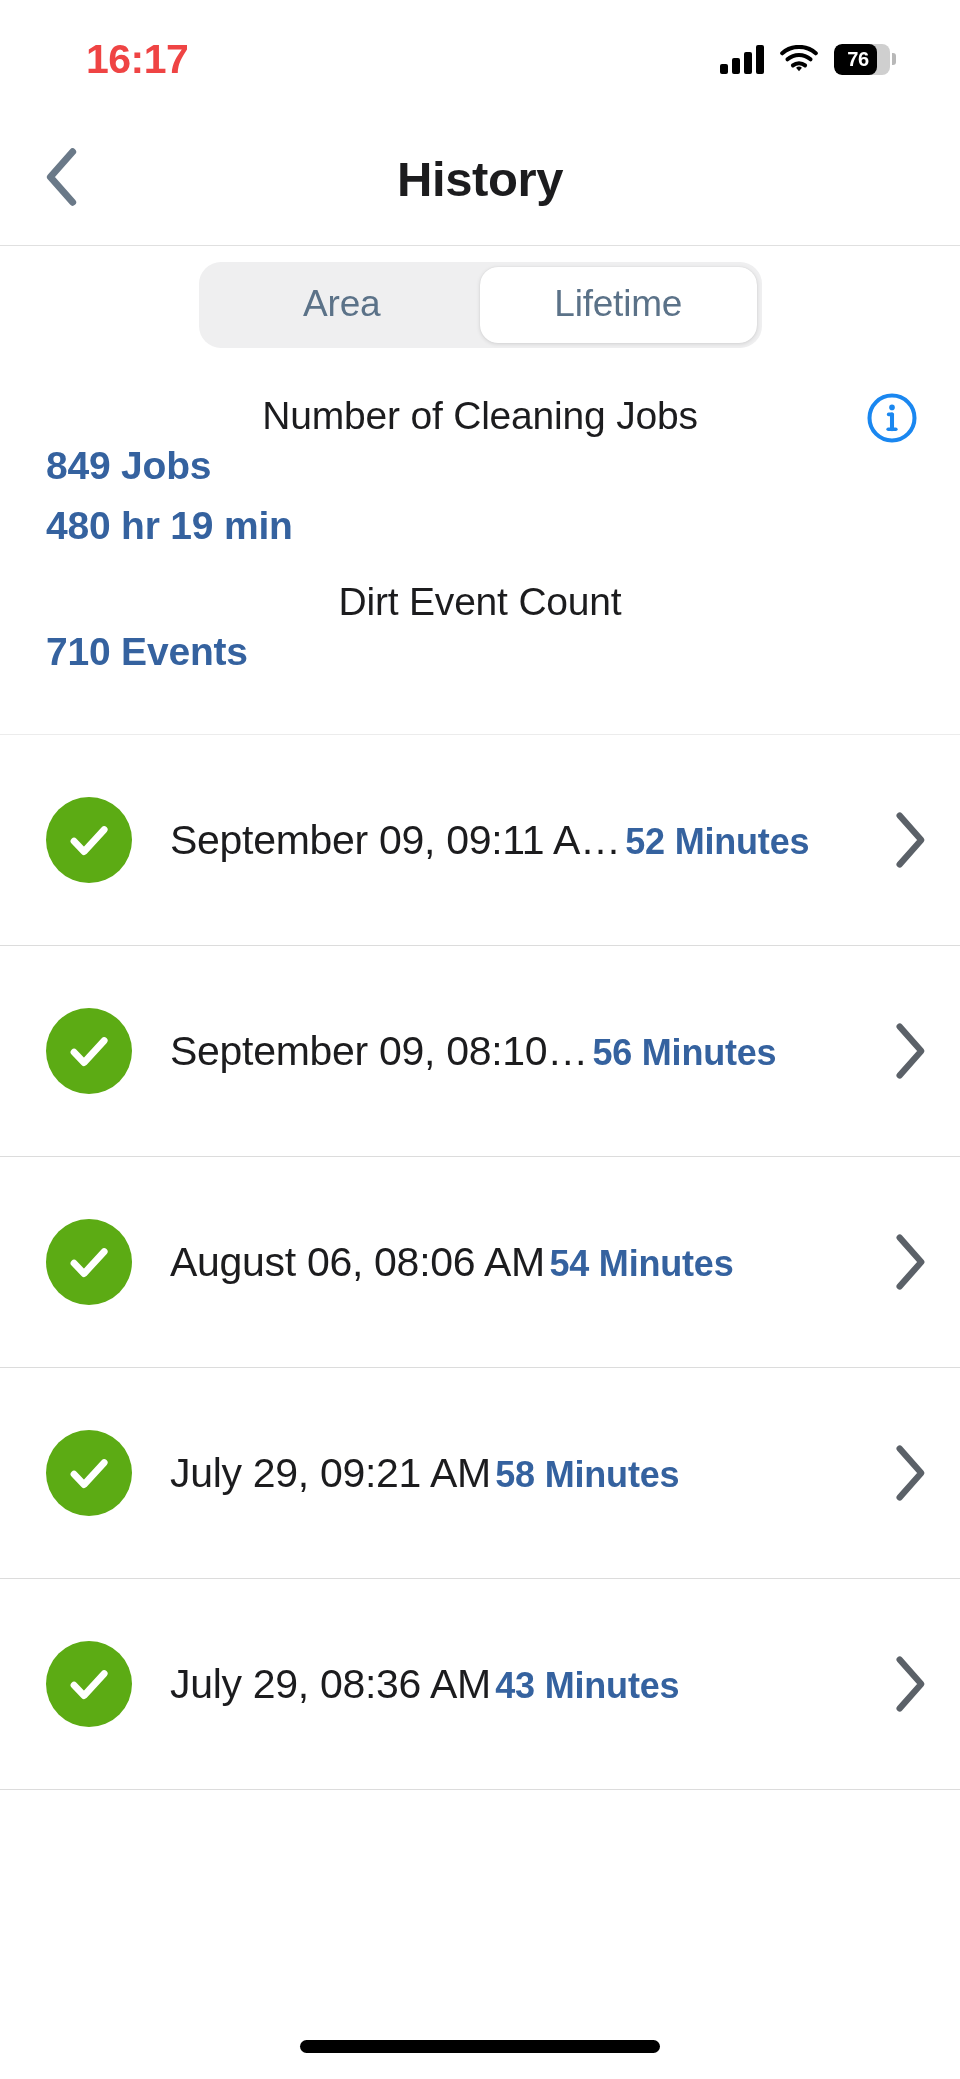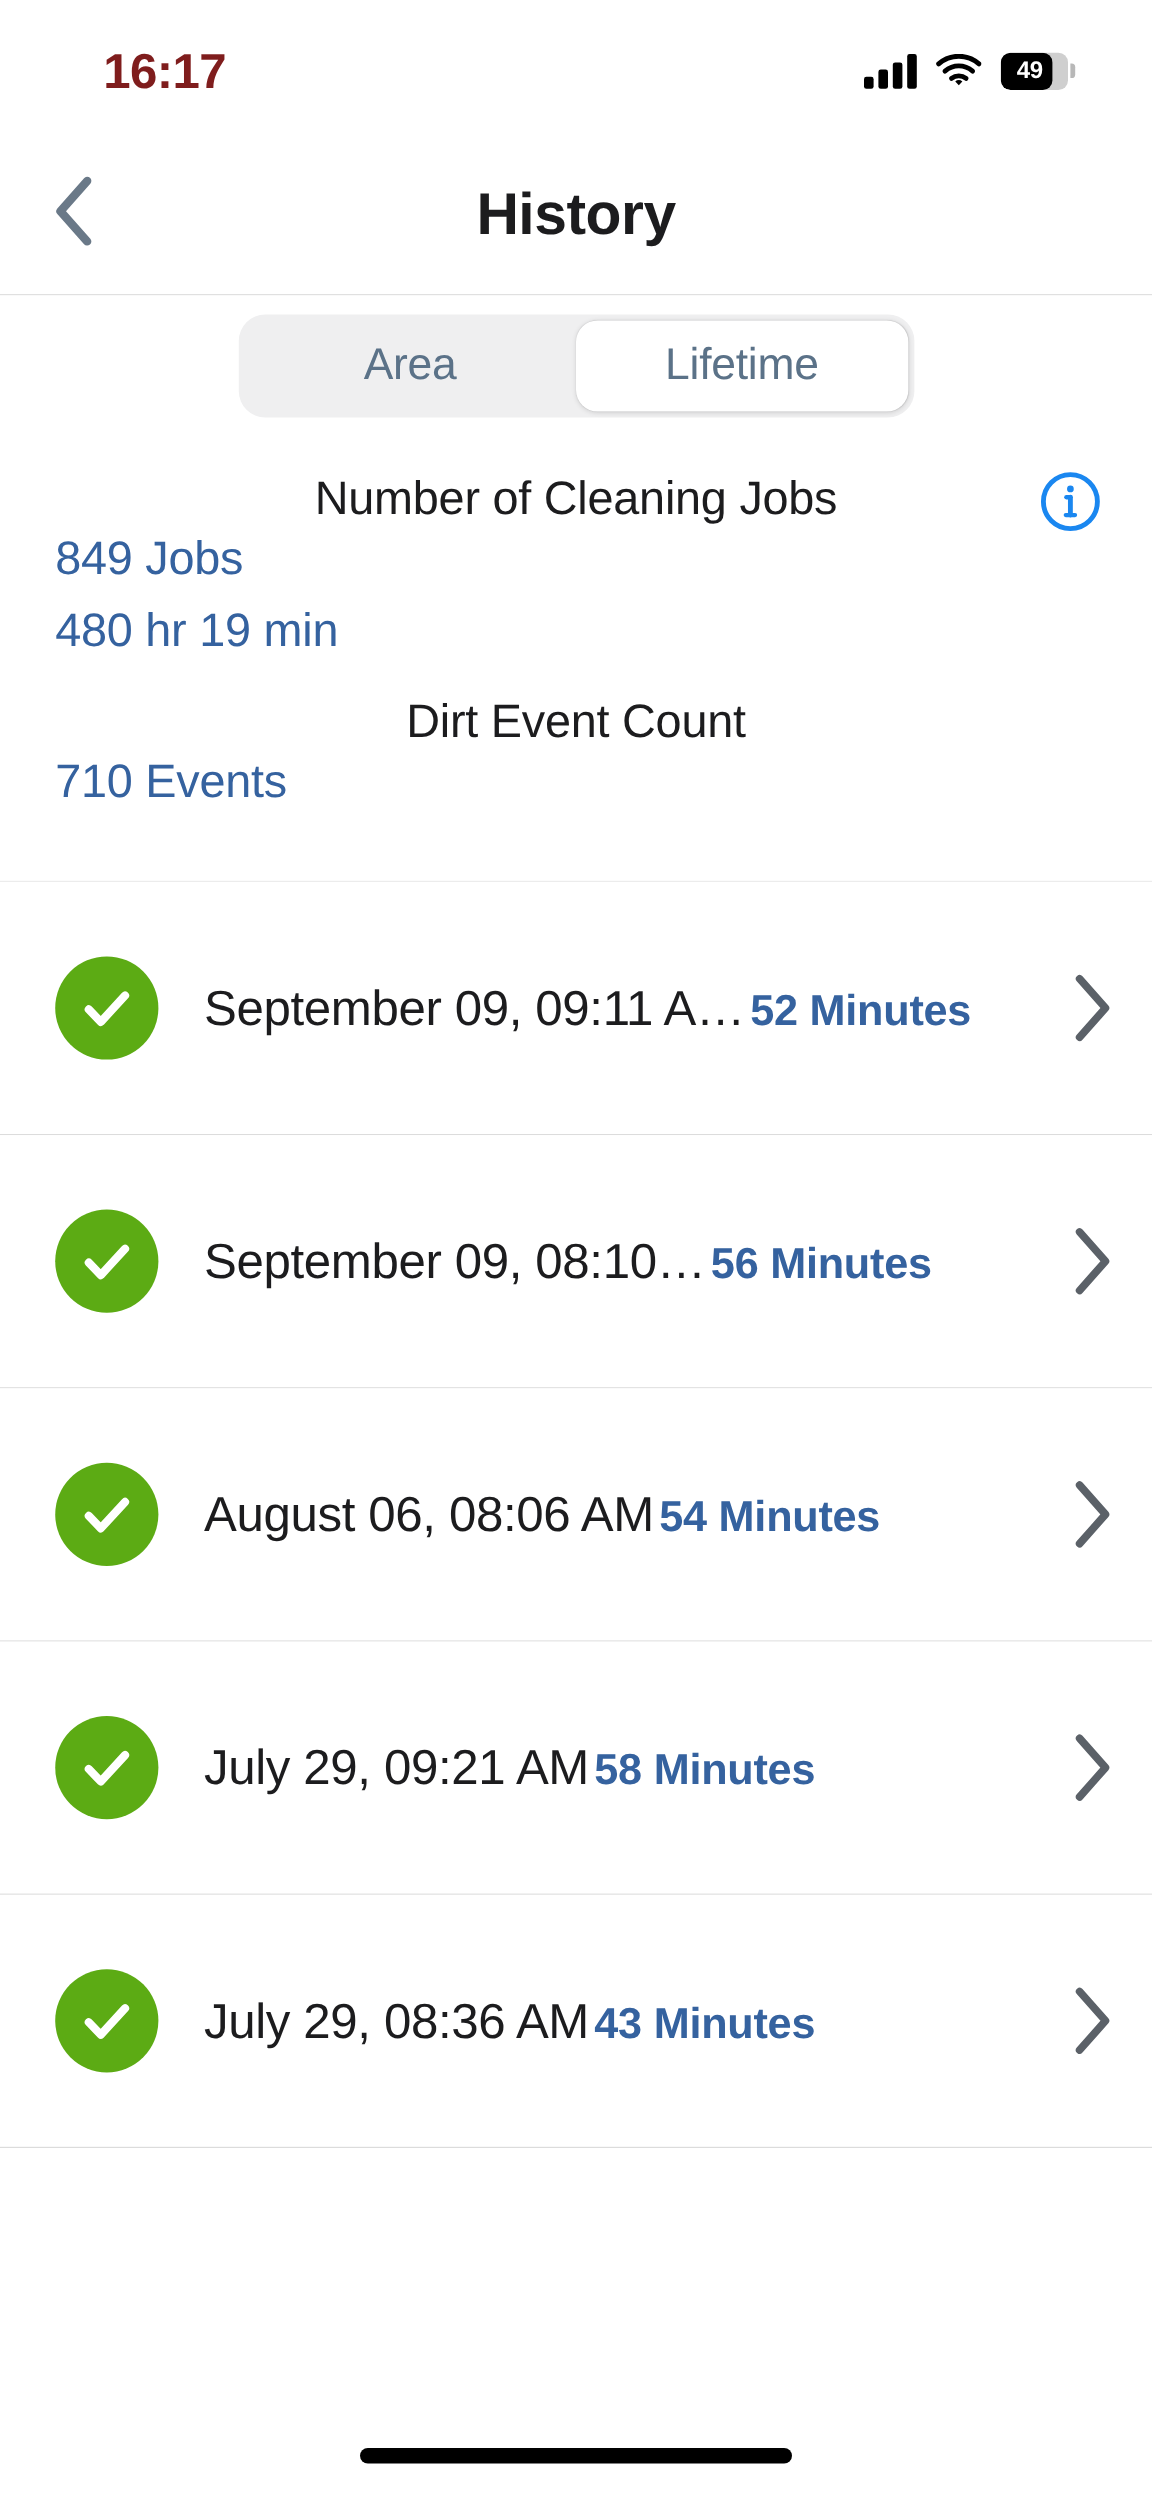--- a/index.html
+++ b/index.html
@@ -30,21 +30,21 @@
     position: relative;
     display: flex;
     align-items: center;
     justify-content: space-between;
     padding: 0 64px 0 86px;
     box-sizing: border-box;
   }
   .status-time {
     font-size: 41px;
     font-weight: 700;
-    color: #7f1d1d;
+    color: #ef4444;
     letter-spacing: -0.5px;
     line-height: 1;
     padding-top: 6px;
   }
   .status-icons {
     display: flex;
     align-items: center;
     gap: 16px;
     padding-top: 6px;
   }
@@ -181,21 +181,21 @@
   .stat-block { padding: 0 46px; margin-bottom: 10px; }
   .stat-label {
     font-size: 39px;
     color: #1c1c1e;
     letter-spacing: -0.2px;
     padding: 16px 0 6px;
     text-align: center;
   }
   .stat-value {
     font-size: 39px;
-    font-weight: 400;
+    font-weight: 700;
     color: #35629f;
     letter-spacing: -0.2px;
     padding-bottom: 6px;
   }
   .info-btn {
     position: absolute;
     right: 40px;
     top: 28px;
     width: 56px;
     height: 56px;
@@ -299,21 +299,21 @@
         <svg class="wifi-icon" viewBox="0 0 24 18" fill="none">
           <path d="M1.2 5.3C4.2 2.6 8 1.2 12 1.2s7.8 1.4 10.8 4.1" stroke="#000" stroke-width="2.6" stroke-linecap="round"></path>
           <path d="M4.6 9.2C6.7 7.4 9.3 6.4 12 6.4s5.3 1 7.4 2.8" stroke="#000" stroke-width="2.6" stroke-linecap="round"></path>
           <path d="M8.1 13.1c1.1-.9 2.5-1.4 3.9-1.4s2.8.5 3.9 1.4" stroke="#000" stroke-width="2.6" stroke-linecap="round"></path>
           <path d="M12 16.8l-1.9-2.1a2.8 2.8 0 013.8 0L12 16.8z" fill="#000"></path>
         </svg>
       </span>
       <span class="battery">
         <span class="battery-body">
           <span class="battery-fill"></span>
-          <span class="battery-pct">49</span>
+          <span class="battery-pct">76</span>
         </span>
         <span class="battery-cap"></span>
       </span>
     </div>
   </div>
 
   <div class="navbar">
     <div class="back-btn">
       <span>
         <svg width="40" height="62" viewBox="0 0 20 32" fill="none">

